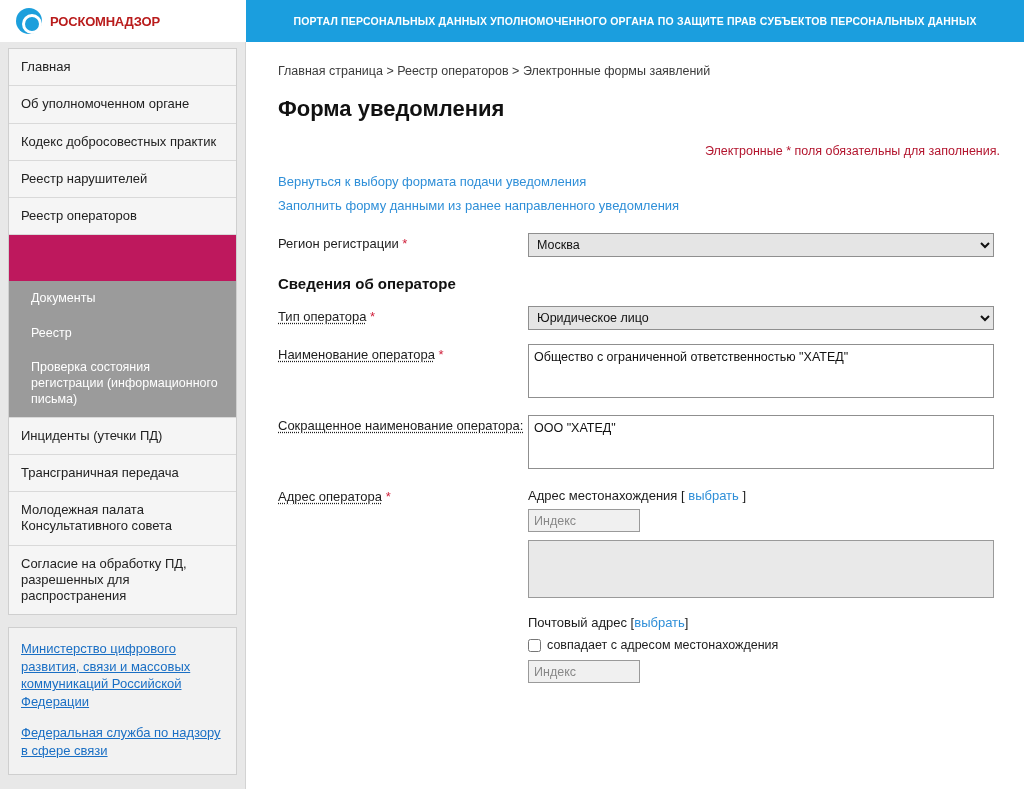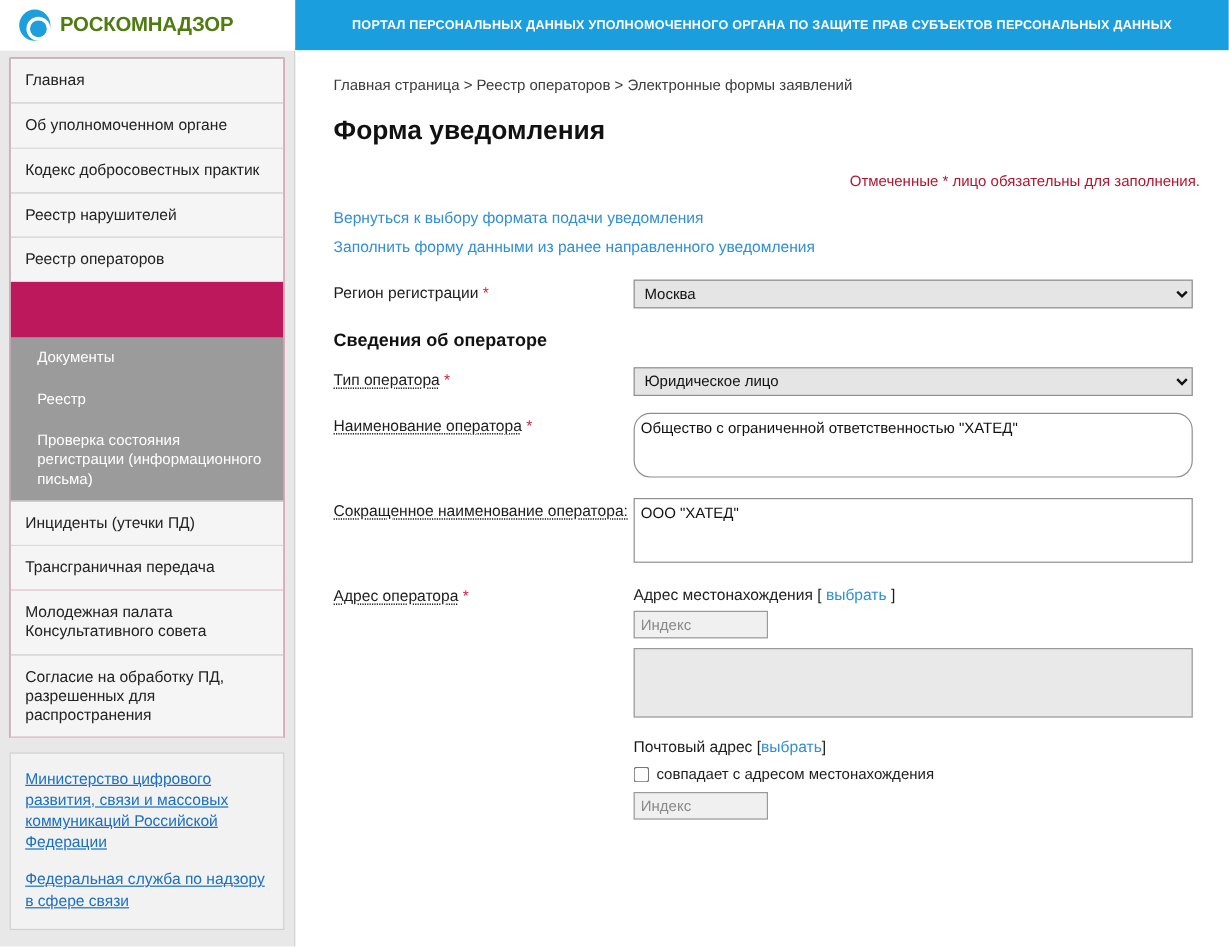--- a/index.html
+++ b/index.html
@@ -45,24 +45,24 @@
   }
   .logo-mark::before {
     content: "";
     position: absolute;
     left: 6px; top: 6px;
     width: 14px; height: 14px;
     border-radius: 50%;
     border: 3px solid #ffffff;
   }
   .logo-text {
-    font-size: 17px;
+    font-size: 13px;
     font-weight: bold;
     letter-spacing: -0.2px;
-    color: #4d7c0f;
+    color: #b91c1c;
     white-space: nowrap;
   }
   .header-banner {
     flex: 1 1 auto;
     background: #1b9ede;
     color: #ffffff;
     display: flex;
     align-items: center;
     justify-content: center;
     text-align: center;
@@ -205,21 +205,21 @@
     width: 466px;
     font-family: "Liberation Sans", sans-serif;
     font-size: 12.5px;
     padding: 4px 5px;
     border: 1px solid #8f8f8f;
     background: #ffffff;
     color: #111;
     resize: none;
     line-height: 1.35;
   }
-  textarea.ta-op { height: 54px; border-radius: 14px; }
+  textarea.ta-op { height: 54px; }
   textarea.ta-short { height: 54px; }
   textarea.ta-addr {
     height: 58px;
     background: #e9e9e9;
     border: 1px solid #9a9a9a;
   }
   input.inp {
     font-family: "Liberation Sans", sans-serif;
     font-size: 12.5px;
     padding: 3px 5px;
@@ -296,21 +296,21 @@
       <div class="side-links">
         <span class="side-link">Министерство цифрового развития, связи и массовых коммуникаций Российской Федерации</span>
         <span class="side-link">Федеральная служба по надзору в сфере связи</span>
       </div>
     </div>
 
     <div class="content">
 
       <div class="breadcrumb">Главная страница &gt; Реестр операторов &gt; Электронные формы заявлений</div>
       <h1 class="page-title">Форма уведомления</h1>
-      <div class="required-note">Отмеченные * лицо обязательны для заполнения.</div>
+      <div class="required-note">Электронные * поля обязательны для заполнения.</div>
 
       <div class="links-block">
         <span class="form-link">Вернуться к выбору формата подачи уведомления</span>
         <span class="form-link">Заполнить форму данными из ранее направленного уведомления</span>
       </div>
 
       <div class="row">
         <div class="row-label">
           <span>Регион регистрации</span>
           <span class="req">*</span>

